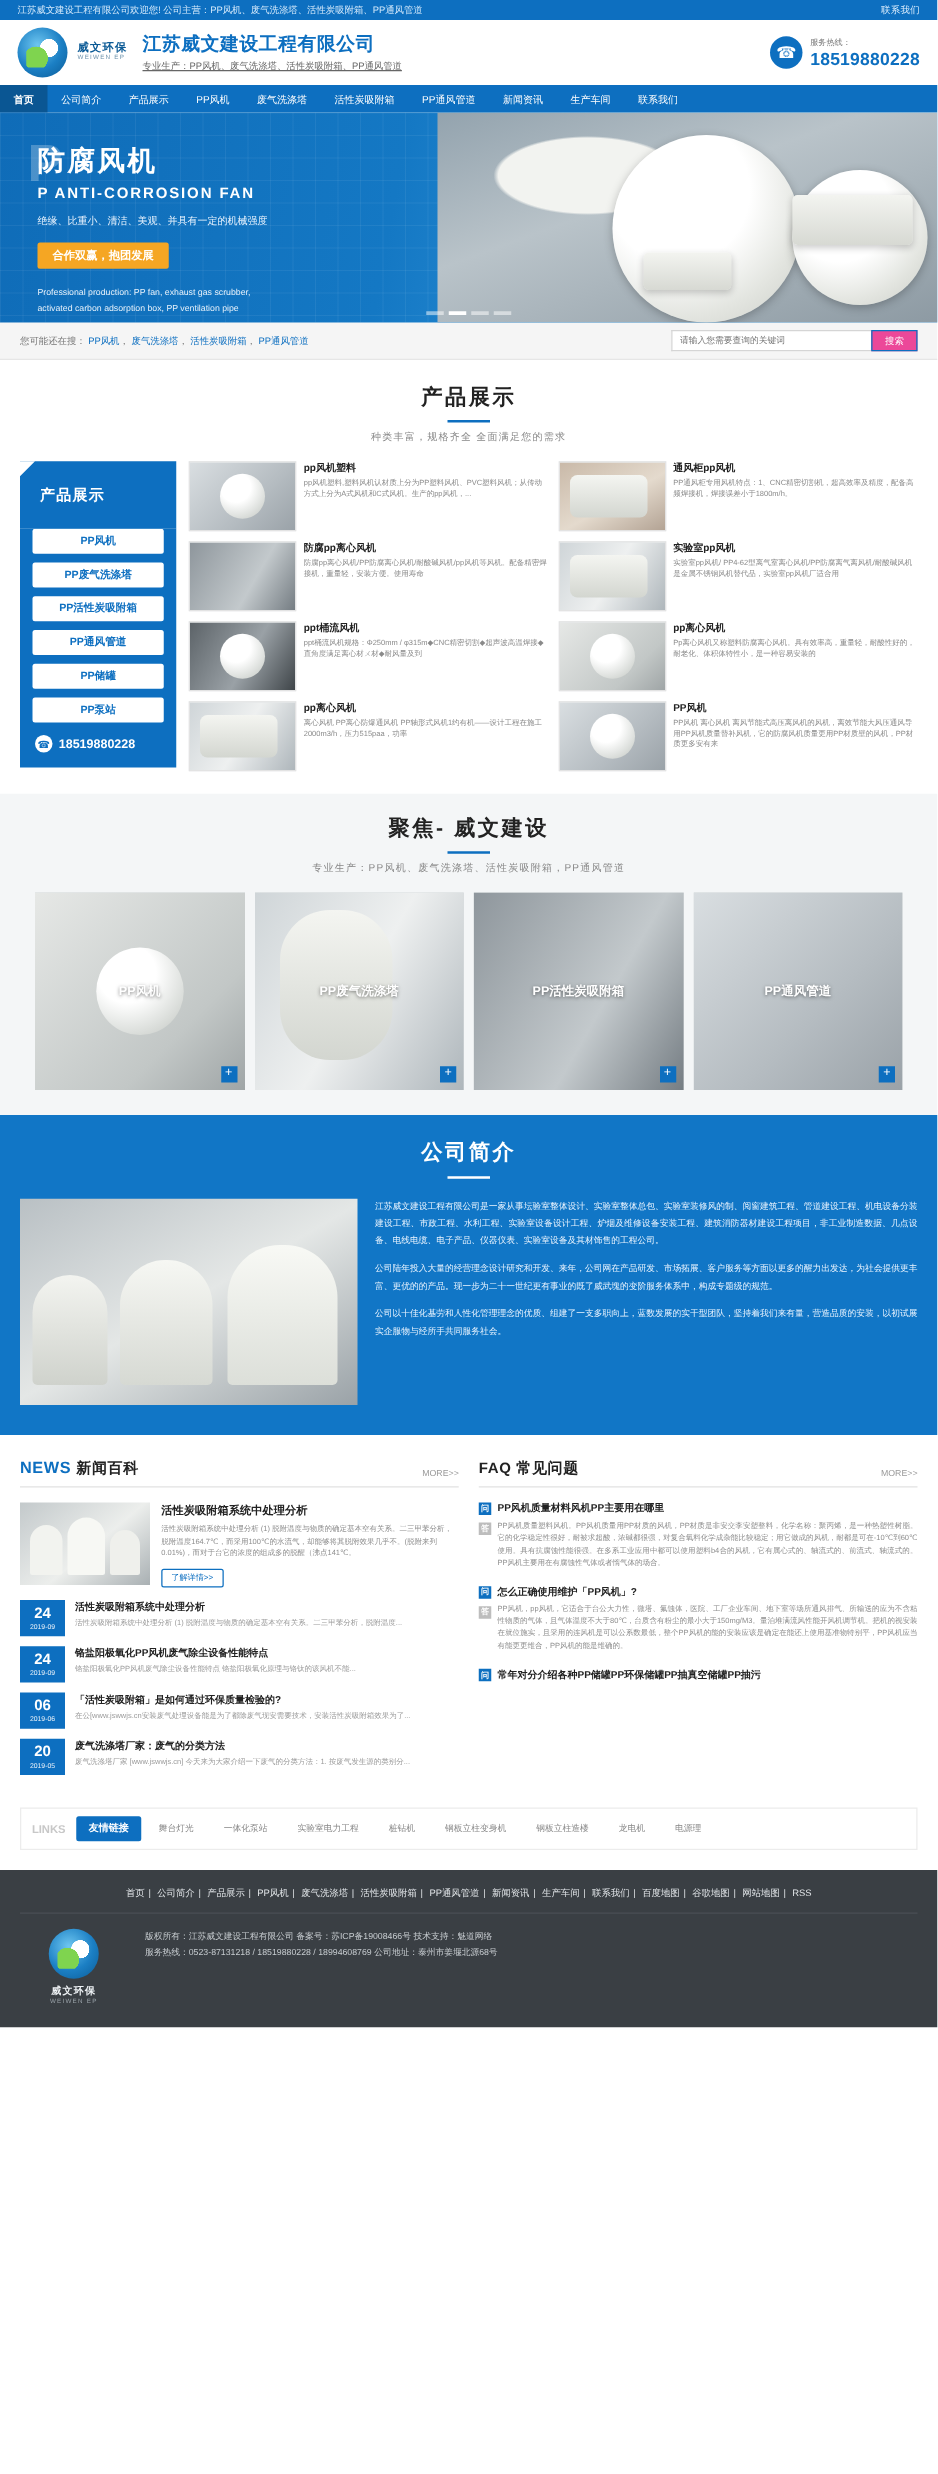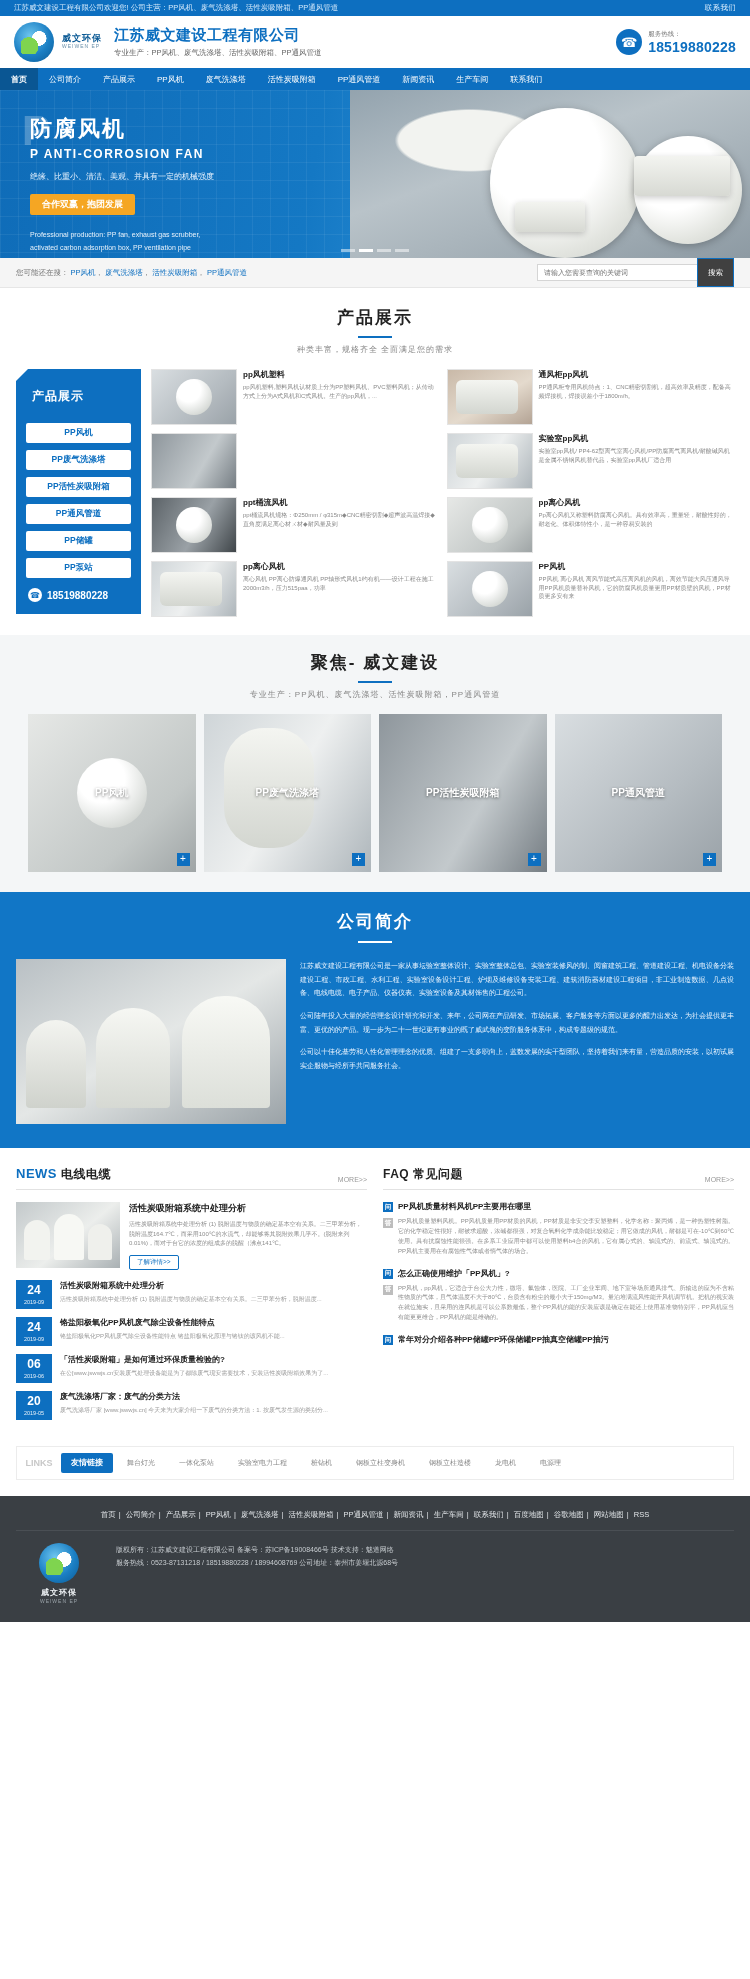--- a/index.html
+++ b/index.html
@@ -37,21 +37,21 @@
     content:""; position:absolute; left:7px; top:8px; width:26px; height:24px;
     background:
       radial-gradient(circle at 30% 70%, #7fd44f 0 38%, transparent 39%),
       radial-gradient(circle at 70% 35%, #ffffff 0 30%, transparent 31%);
   }
   .logo-text { line-height:1.1; }
   .logo-text .cn { font-size:9px; font-weight:bold; color:#0b5a95; letter-spacing:1px;}
   .logo-text .en { font-size:5px; color:#6a90aa; letter-spacing:1px;}
   .brand-names { margin-left:4px; }
   .brand-names .title { font-size:15px; font-weight:bold; color:#0d6fc0; letter-spacing:.5px;}
-  .brand-names .sub { font-size:7.5px; color:#666; margin-top:3px;}
+  .brand-names .sub { font-size:7.5px; color:#666; margin-top:3px;text-decoration:underline;}
   .hotline { display:flex; align-items:center; gap:6px; }
   .phone-badge {
     width:26px;height:26px;border-radius:50%;background:#0d6fc0;color:#fff;
     display:flex;align-items:center;justify-content:center;font-size:13px;
   }
   .hotline .label { font-size:6.5px; color:#777; }
   .hotline .num { font-size:14px; font-weight:bold; color:#0d6fc0; letter-spacing:.2px;}
 
   
   .nav {
@@ -117,21 +117,21 @@
     display:flex; align-items:center; justify-content:space-between; padding:0 16px;
     font-size:7.5px; color:#777;
   }
   .searchstrip .keys b{ color:#0d6fc0; font-weight:normal;}
   .search-box { display:flex; align-items:center; }
   .search-box input {
     width:160px;height:17px; border:1px solid #d5d5d5; border-right:none;
     font-size:7px; padding:0 6px; color:#999; outline:none; background:#fff;
   }
   .search-box .btn {
-    height:29px; background:#404040; color:#fff; font-size:7.5px;
+    height:17px; background:#ec4899; color:#fff; font-size:7.5px;
     padding:0 10px; display:flex; align-items:center; border:1px solid #0d6fc0;
   }
 
   
   .sec { padding:18px 16px 0; }
   .sec-title { text-align:center; }
   .sec-title h2 { margin:0; font-size:17px; color:#222; letter-spacing:2px; font-weight:bold;}
   .sec-title .bar { width:34px;height:2px;background:#0d6fc0;margin:7px auto 6px;}
   .sec-title .sub { font-size:8px; color:#888; letter-spacing:1px;}
 
@@ -432,20 +432,24 @@
             </div>
           <div class="prod-info">
             <div class="name">通风柜pp风机</div>
             <div class="txt">PP通风柜专用风机特点：1、CNC精密切割机，超高效率及精度，配备高频焊接机，焊接误差小于1800m/h。</div>
           </div>
         </div>
         <div class="prod-card">
           <div class="prod-thumb">
               <div class="ph ph-d"></div>
             </div>
+          <div class="prod-info">
+            <div class="name">防腐pp离心风机</div>
+            <div class="txt">防腐pp离心风机/PP防腐离心风机/耐酸碱风机/pp风机等风机。配备精密焊接机，重量轻，安装方便。使用寿命</div>
+          </div>
         </div>
         <div class="prod-card">
           <div class="prod-thumb">
               <div class="ph ph-b"></div>
               <div class="tube-ov"></div>
             </div>
           <div class="prod-info">
             <div class="name">实验室pp风机</div>
             <div class="txt">实验室pp风机/ PP4-62型离气室离心风机/PP防腐离气离风机/耐酸碱风机是金属不锈钢风机替代品，实验室pp风机厂适合用</div>
           </div>
@@ -540,21 +544,21 @@
         <p>公司陆年投入大量的经营理念设计研究和开发、来年，公司网在产品研发、市场拓展、客户服务等方面以更多的醒力出发达，为社会提供更丰富、更优的的产品。现一步为二十一世纪更有事业的既了威武塊的变阶服务体系中，构成专题级的规范。</p>
         <p>公司以十佳化基劳和人性化管理理念的优质、组建了一支多职向上，蓝数发展的实干型团队，坚持着我们来有量，营造品质的安装，以初试展实企服物与经所手共同服务社会。</p>
       </div>
     </div>
   </div>
 
   <div class="nf">
     <div class="col">
       <div class="col-head">
         <div class="t">
-          <em>NEWS</em><span>电线电缆</span>
+          <em>NEWS</em><span>新闻百科</span>
         </div>
         <div class="more">MORE&gt;&gt;</div>
       </div>
 
       <div class="news-top">
         <div class="thumb">
           <div class="t1"></div>
             <div class="t2"></div>
             <div class="t3"></div>
         </div>

